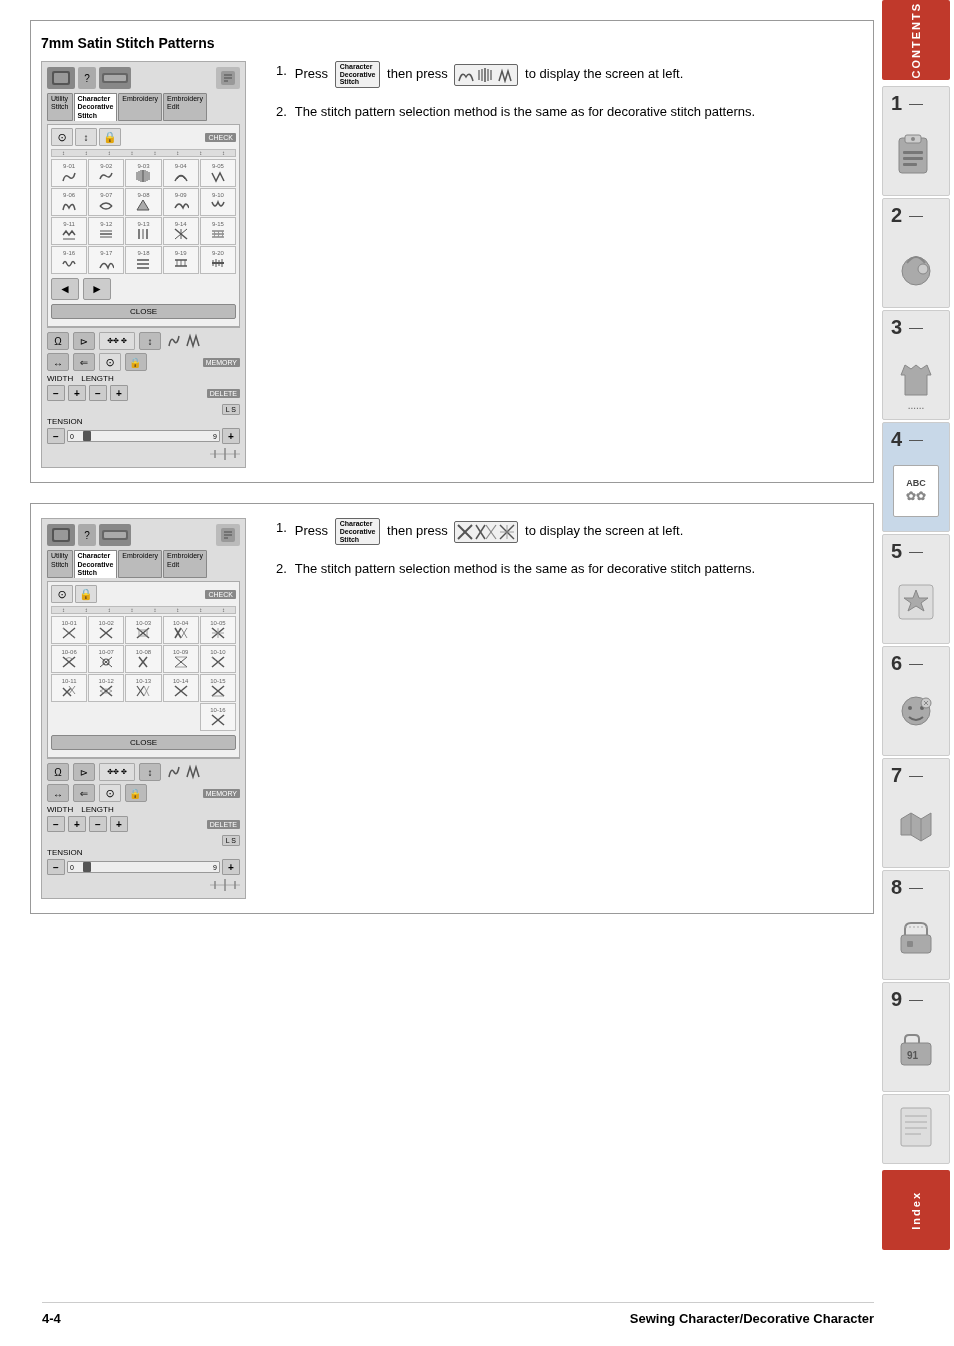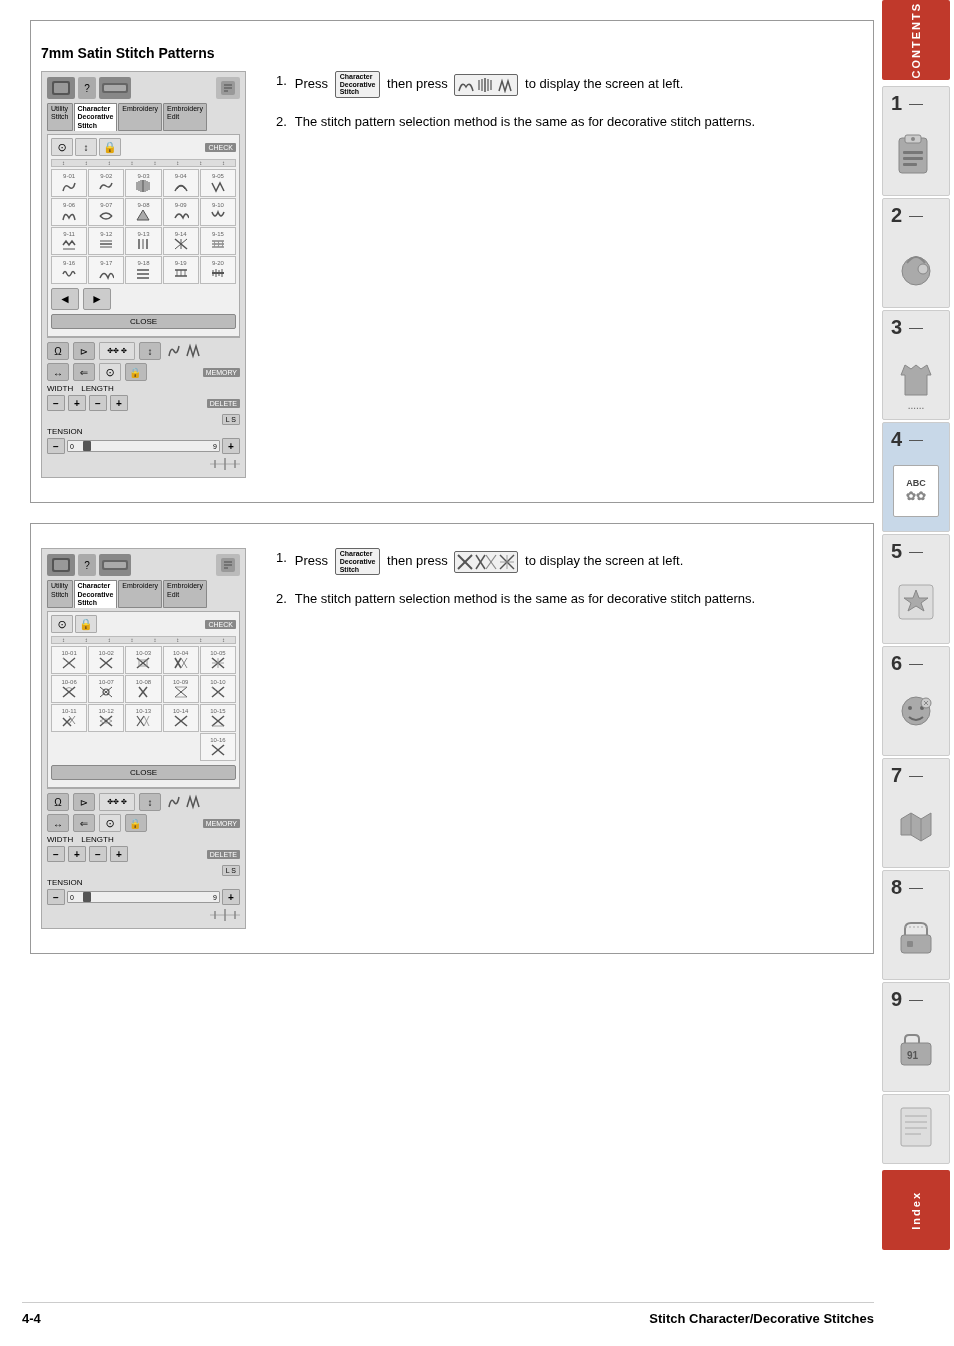--- a/index.html
+++ b/index.html
@@ -117,21 +117,21 @@
       writing-mode: vertical-rl;
       text-orientation: mixed;
       transform: rotate(180deg);
       letter-spacing: 2px;
     }
 
     
     .section-box {
       border: 1px solid #999;
       margin-bottom: 20px;
-      padding: 24px 10px;
+      padding: 14px 10px;
     }
 
     .section-title {
       font-size: 14px;
       font-weight: bold;
       margin-bottom: 10px;
     }
 
     .section-content {
       display: flex;
@@ -353,21 +353,21 @@
       background: #f0f0f0;
       margin: 0 3px;
       vertical-align: middle;
       gap: 2px;
     }
 
     
     .page-footer {
       position: absolute;
       bottom: 20px;
-      left: 22px;
+      left: 42px;
       right: 80px;
       display: flex;
       justify-content: space-between;
       font-size: 13px;
       border-top: 1px solid #ccc;
       padding-top: 8px;
     }
 
     .footer-left {
       font-weight: bold;
@@ -1132,16 +1132,16 @@
             <span class="step-text">The stitch pattern selection method is the same as for decorative stitch patterns.</span>
           </div>
         </div>
       </div>
 
     </div>
   </div>
 
   <div class="page-footer">
     <span class="footer-left">4-4</span>
-    <span class="footer-center">Stitch Character/Decorative Stitches</span>
+    <span class="footer-center">Sewing Character/Decorative Character</span>
   </div>
 
 </div>
 
 </body></html>

